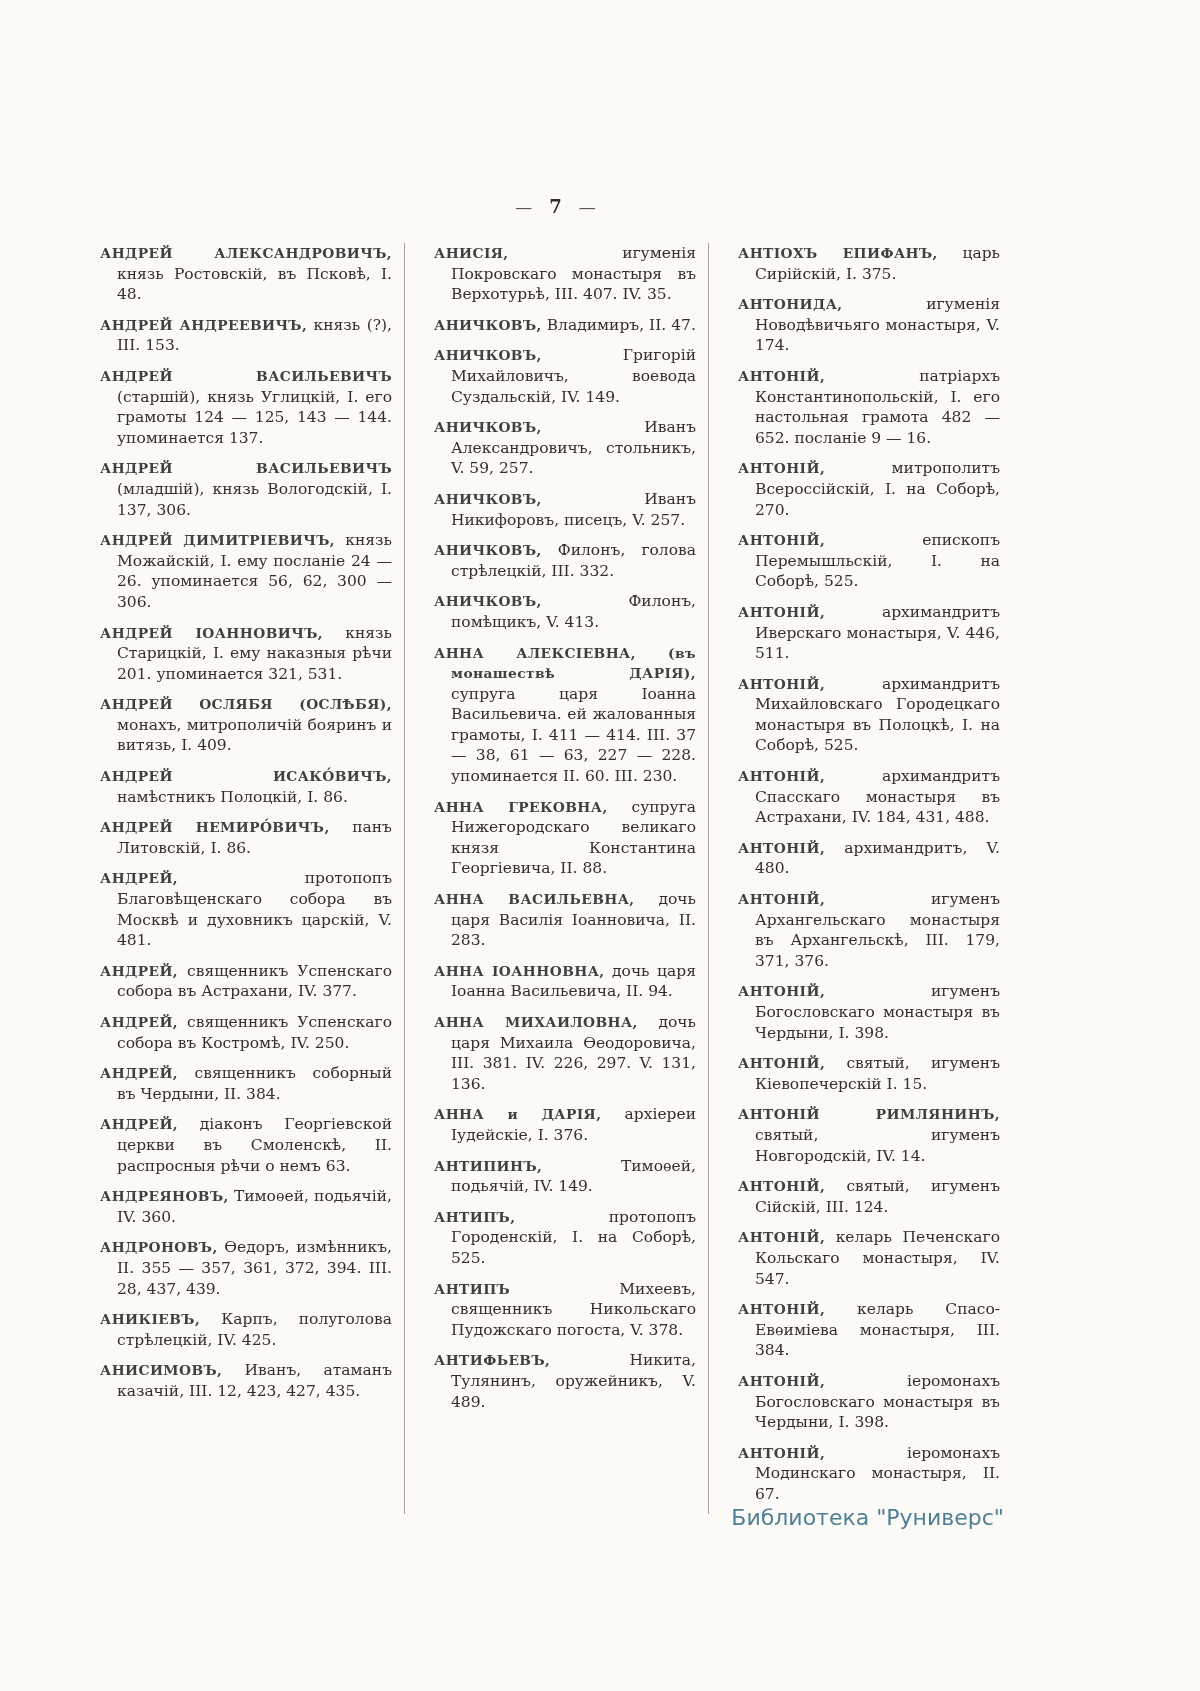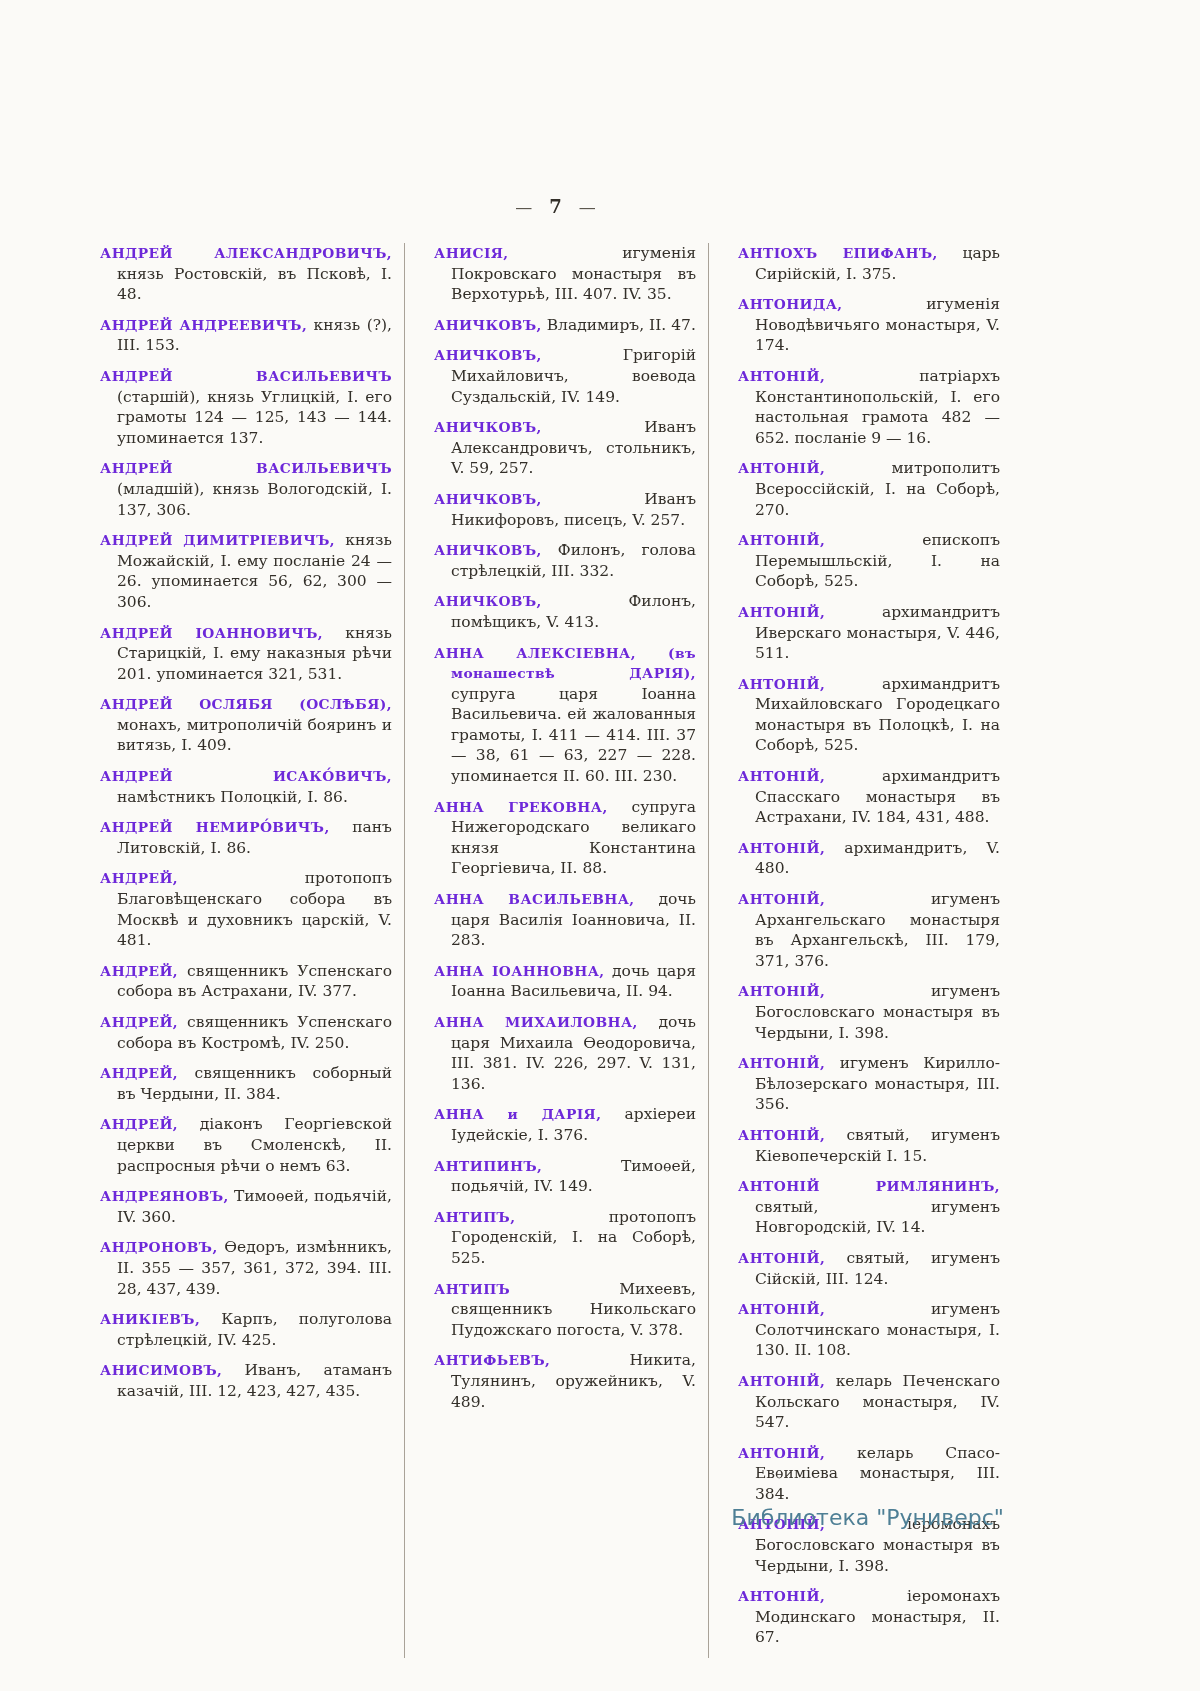--- a/index.html
+++ b/index.html
@@ -54,21 +54,21 @@
     line-height: 20.6px;
     color: #332f29;
     text-align: justify;
     padding-left: 17px;
     text-indent: -17px;
     margin-bottom: 10px;
   }
   .entry b {
     font-size: 13.8px;
     letter-spacing: 0.4px;
-    color: #6d28d9;
+    color: #404040;
   }
   .watermark {
     position: absolute;
     top: 1505px;
     right: 196px;
     font-family: "DejaVu Sans", sans-serif;
     font-size: 22px;
     color: #4e7f95;
   }
 </style>
@@ -126,25 +126,23 @@
         <p class="entry"><b>АНТОНИДА,</b> <span>игуменія Новодѣвичьяго монастыря, V. 174.</span></p>
         <p class="entry"><b>АНТОНІЙ,</b> <span>патріархъ Константинопольскій, I. его настольная грамота 482 — 652. посланіе 9 — 16.</span></p>
         <p class="entry"><b>АНТОНІЙ,</b> <span>митрополитъ Всероссійскій, I. на Соборѣ, 270.</span></p>
         <p class="entry"><b>АНТОНІЙ,</b> <span>епископъ Перемышльскій, I. на Соборѣ, 525.</span></p>
         <p class="entry"><b>АНТОНІЙ,</b> <span>архимандритъ Иверскаго монастыря, V. 446, 511.</span></p>
         <p class="entry"><b>АНТОНІЙ,</b> <span>архимандритъ Михайловскаго Городецкаго монастыря въ Полоцкѣ, I. на Соборѣ, 525.</span></p>
         <p class="entry"><b>АНТОНІЙ,</b> <span>архимандритъ Спасскаго монастыря въ Астрахани, IV. 184, 431, 488.</span></p>
         <p class="entry"><b>АНТОНІЙ,</b> <span>архимандритъ, V. 480.</span></p>
         <p class="entry"><b>АНТОНІЙ,</b> <span>игуменъ Архангельскаго монастыря въ Архангельскѣ, III. 179, 371, 376.</span></p>
         <p class="entry"><b>АНТОНІЙ,</b> <span>игуменъ Богословскаго монастыря въ Чердыни, I. 398.</span></p>
-        <p class="entry"><b>АНТОНІЙ,</b> <span>игуменъ Кирилло-Бѣлозерскаго монастыря, III. 356.</span></p>
         <p class="entry"><b>АНТОНІЙ,</b> <span>святый, игуменъ Кіевопечерскій I. 15.</span></p>
         <p class="entry"><b>АНТОНІЙ РИМЛЯНИНЪ,</b> <span>святый, игуменъ Новгородскій, IV. 14.</span></p>
         <p class="entry"><b>АНТОНІЙ,</b> <span>святый, игуменъ Сійскій, III. 124.</span></p>
-        <p class="entry"><b>АНТОНІЙ,</b> <span>игуменъ Солотчинскаго монастыря, I. 130. II. 108.</span></p>
         <p class="entry"><b>АНТОНІЙ,</b> <span>келарь Печенскаго Кольскаго монастыря, IV. 547.</span></p>
         <p class="entry"><b>АНТОНІЙ,</b> <span>келарь Спасо-Евѳиміева монастыря, III. 384.</span></p>
         <p class="entry"><b>АНТОНІЙ,</b> <span>іеромонахъ Богословскаго монастыря въ Чердыни, I. 398.</span></p>
         <p class="entry"><b>АНТОНІЙ,</b> <span>іеромонахъ Модинскаго монастыря, II. 67.</span></p>
       </div>
     </div>
 
   <div class="watermark">Библиотека "Руниверс"</div>
 
 </div>

